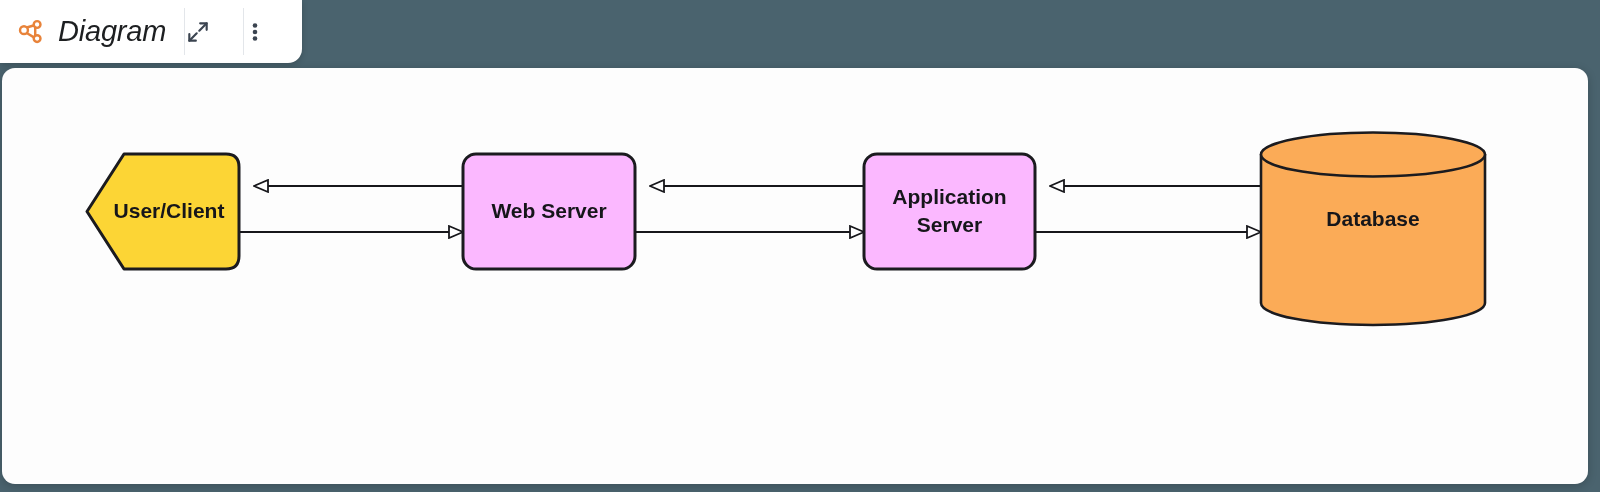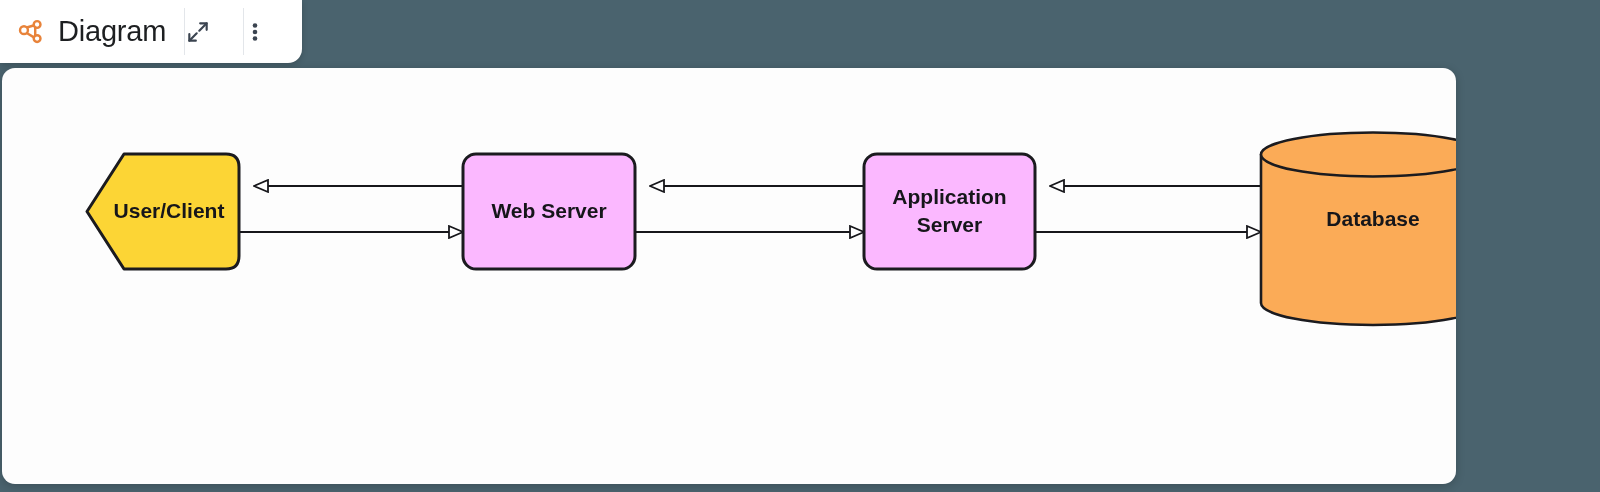--- a/index.html
+++ b/index.html
@@ -28,20 +28,21 @@
     border-bottom-right-radius: 14px;
     border-top-right-radius: 0;
     box-shadow: 0 2px 6px rgba(0,0,0,0.18);
     overflow: hidden;
   }
   .tb-section {
     display: flex;
     align-items: center;
     justify-content: flex-start;
     position: relative;
+    font-style: italic;
   }
   .tb-divider {
     width: 1px;
     background: #e3e6ea;
     margin: 8px 0;
     flex: 0 0 1px;
   }
   #brand {
     padding: 0 18px 0 16px;
     gap: 12px;
@@ -56,21 +57,21 @@
   .tb-btn {
     width: 58px;
     cursor: pointer;
   }
 
   
   #canvas-card {
     position: absolute;
     left: 2px;
     top: 68px;
-    width: 1454px;
+    width: 1586px;
     height: 416px;
     background: #fdfdfd;
     border-radius: 13px;
     box-shadow: 0 2px 10px rgba(0,0,0,0.20);
     overflow: hidden;
   }
   #diagram-svg { display: block; }
 
   .node-label {
     font-family: "Liberation Sans", sans-serif;

